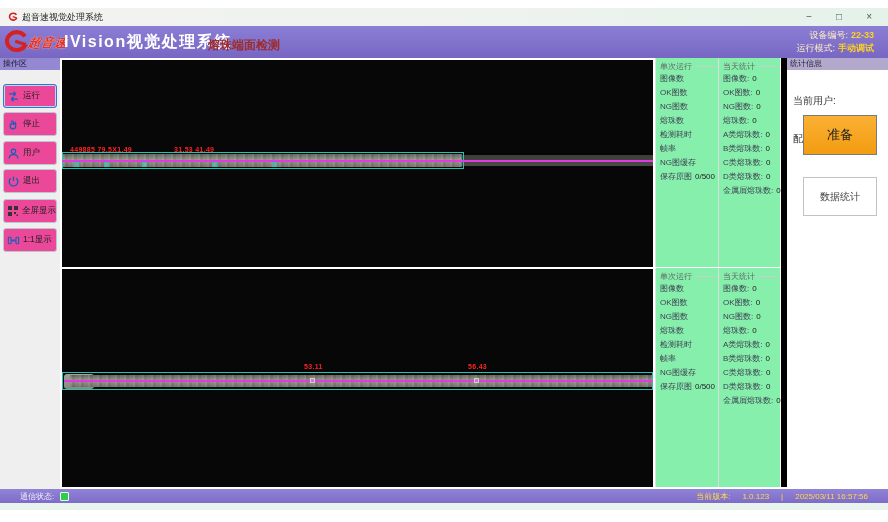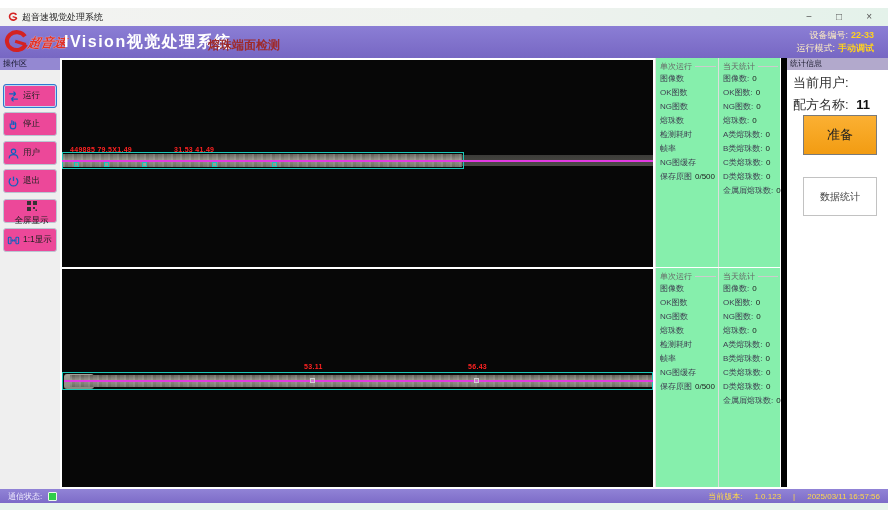--- a/index.html
+++ b/index.html
@@ -57,32 +57,32 @@
   .scol{width:50%;padding:2px 0 0 4px;box-sizing:border-box;}
   .scol + .scol{border-left:1px solid #ddd;}
   .grouphead{font-size:8px;color:#666;display:flex;align-items:center;white-space:nowrap;height:12px;}
   .grouphead::after{content:"";flex:1;border-top:1px solid #ccc;margin:0 2px 0 3px;min-width:3px;}
   .srow{font-size:8px;color:#3e3e50;height:14px;line-height:14px;white-space:nowrap;}
   .srow .sv{margin-left:3px;color:#1d1d1d;}
 
   
   .infopanel{position:absolute;left:781px;top:58px;width:107px;height:429px;background:#fff;border-left:6px solid #000000;box-sizing:border-box;}
   .ip-head{height:12px;background:#b2a9cc;font-size:8px;line-height:12px;padding-left:3px;color:#1d1d30;}
-  .ip-row{font-size:13px;color:#333;padding:4px 0 0 6px;white-space:nowrap;}
+  .ip-row{font-size:10px;color:#333;padding:4px 0 0 6px;white-space:nowrap;margin-top:20px;}
   .ip-row .val{font-weight:bold;color:#111;margin-left:4px;}
   .btn-prepare{position:absolute;left:16px;top:57px;width:72px;height:38px;
     background:linear-gradient(#fbb033,#f29c12);border:1px solid #7a7a7a;
     font-size:13px;color:#222;display:flex;align-items:center;justify-content:center;cursor:default;}
   .btn-data{position:absolute;left:16px;top:119px;width:72px;height:37px;background:#fff;border:1px solid #c2c2c2;
     font-size:10px;color:#444;display:flex;align-items:center;justify-content:center;cursor:default;}
 
   
   .statusbar{position:absolute;left:0;top:489px;width:888px;height:14px;
     background:linear-gradient(#9183d6,#7d6cc8);display:flex;align-items:center;
-    font-size:8px;color:#f2eeff;padding:0 8px;box-sizing:border-box;}
+    font-size:8px;color:#f2eeff;padding:0 20px;box-sizing:border-box;}
   .comm-dot{width:7px;height:7px;background:#2ece4a;border:1px solid #eafcea;border-radius:1px;margin-left:6px;}
   .sb-right{margin-left:auto;display:flex;gap:12px;color:#ffd84a;align-items:center;}
   .bottomstrip{position:absolute;left:0;top:503px;width:888px;height:7px;background:#e8f4ed;}
 </style>
 </head>
 <body>
 
 <div class="page">
 
   <div class="titlebar">
@@ -145,21 +145,21 @@
     </div>
 
     <div class="sb-btn" style="top:111px;">
       <svg width="13" height="13" viewBox="0 0 24 24">
         <path d="M12 3 V11" fill="none" stroke="#1060c0" stroke-width="2.4"></path>
         <path d="M7 6 A8 8 0 1 0 17 6" fill="none" stroke="#1060c0" stroke-width="2.4"></path>
       </svg>
       <span>退出</span>
     </div>
 
-    <div class="sb-btn" style="top:141px;flex-direction:column;">
+    <div class="sb-btn" style="top:141px;">
       <svg width="12" height="12" viewBox="0 0 24 24">
         <rect x="2" y="2" width="8" height="8" fill="#333"></rect>
           <rect x="14" y="2" width="8" height="8" fill="#333"></rect>
         <rect x="2" y="14" width="8" height="8" fill="#333"></rect>
           <rect x="14" y="14" width="4" height="4" fill="#333"></rect>
         <rect x="19" y="19" width="3" height="3" fill="#333"></rect>
       </svg>
       <span>全屏显示</span>
     </div>
 

